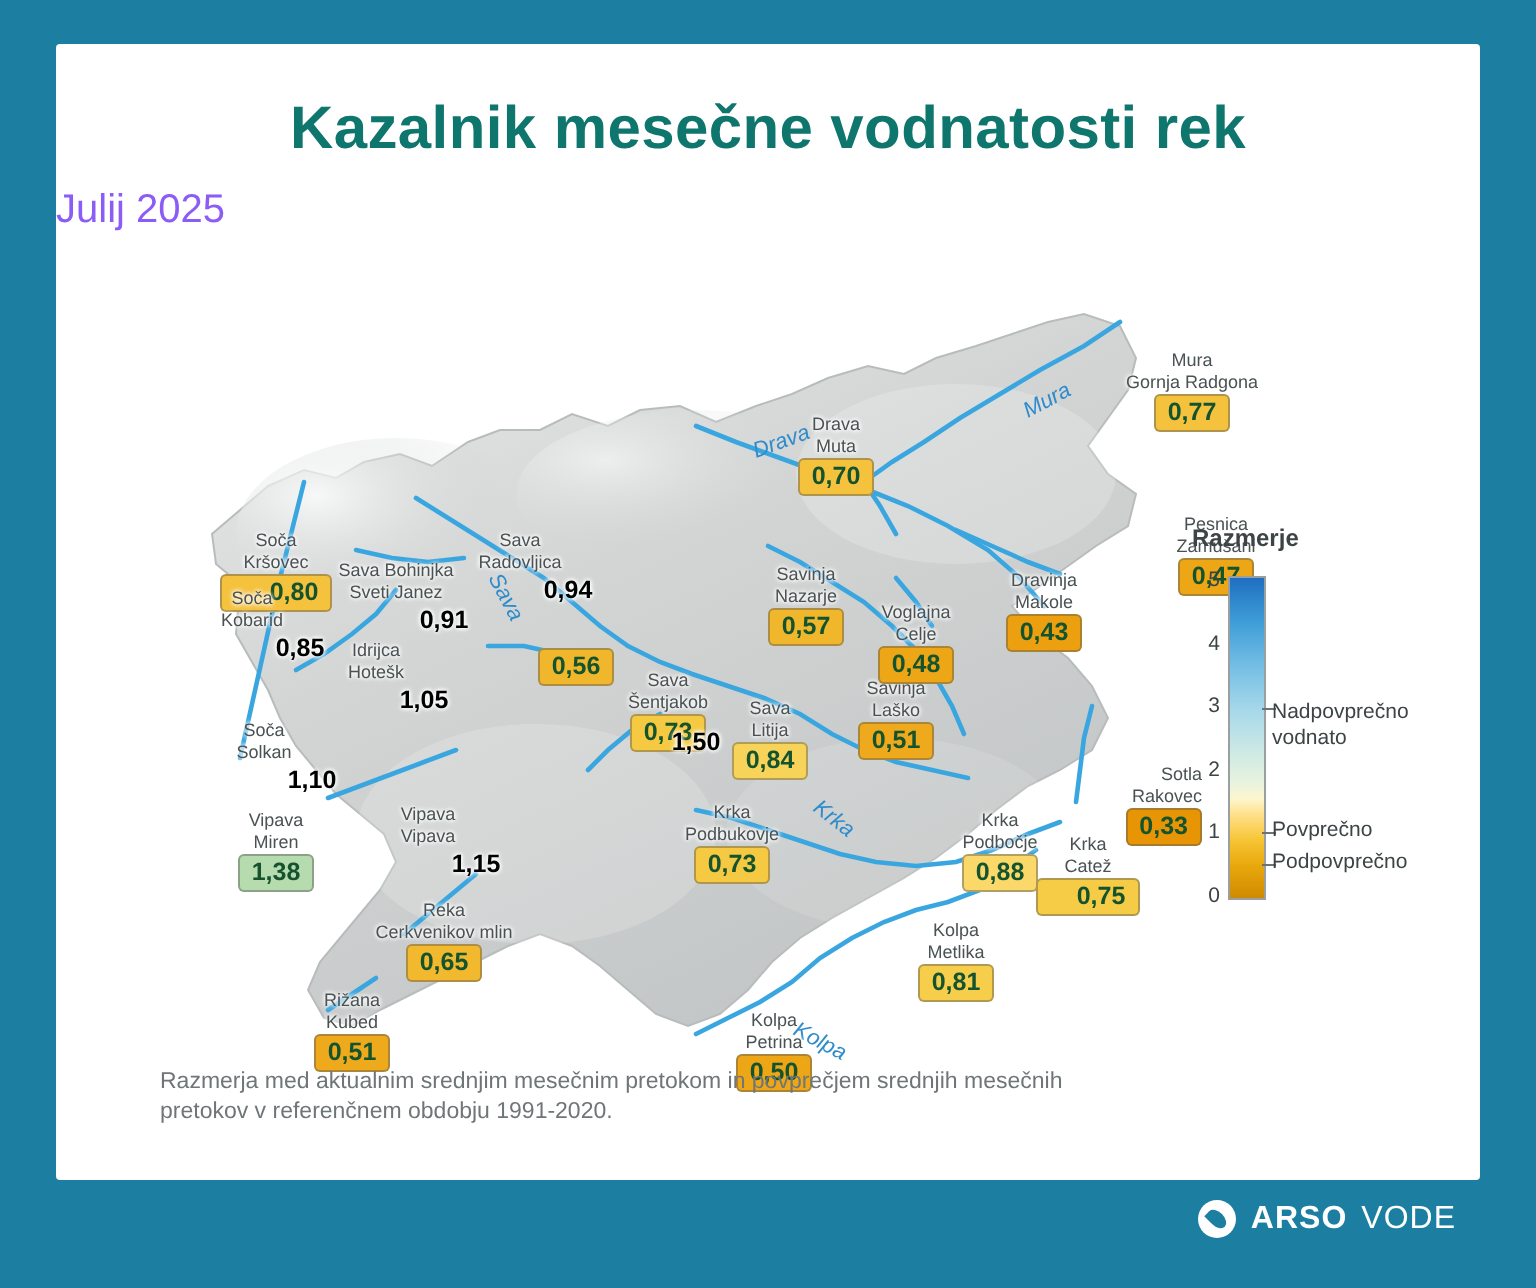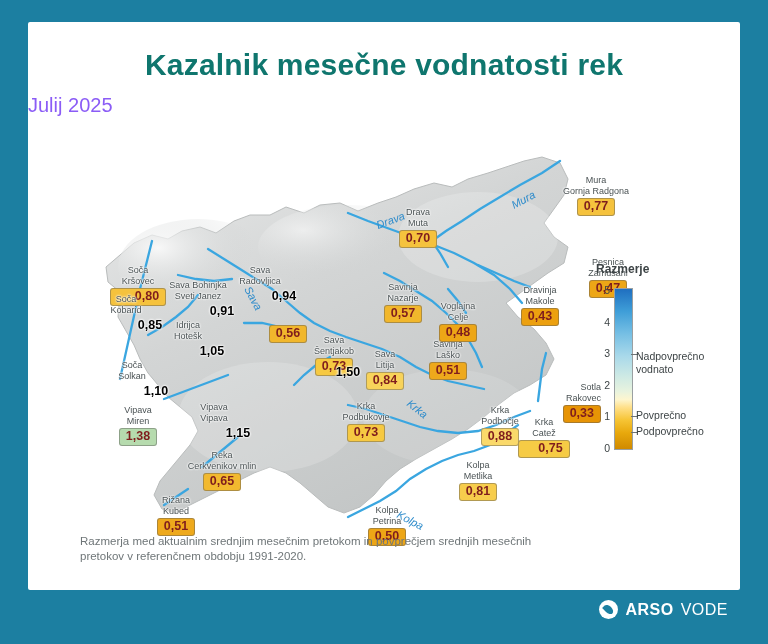--- a/index.html
+++ b/index.html
@@ -130,21 +130,21 @@
     white-space: pre-line;
     text-shadow: 0 0 2px #fff, 0 0 2px #fff, 0 0 3px #fff;
   }
   .pill {
     display: inline-block;
     margin-top: 1px;
     padding: 1.5px 6px 2px 6px;
     border-radius: 3px;
     font-size: 12.5px;
     font-weight: bold;
-    color: #7f1d1d;
+    color: #14532d;
     border: 1px solid rgba(90,90,90,.45);
     line-height: 13px;
   }
   .no-box {
     display: inline-block;
     margin-top: 1px;
     font-size: 12.5px;
     font-weight: bold;
     color: #000000;
     line-height: 13px;
@@ -346,21 +346,21 @@
           <div class="station" style="left: 505px; top: 265px; text-align: right;"><div class="name">Sotla
 Rakovec</div><div class="pill" style="background: rgb(231, 148, 5);">0,33</div></div>
           <div class="station" style="left: 400px; top: 222px;"><div class="name">Savinja
 Laško</div><div class="pill" style="background: rgb(238, 169, 28);">0,51</div></div>
           <div class="station" style="left: 410px; top: 184px;"><div class="name">Voglajna
 Celje</div><div class="pill" style="background: rgb(237, 166, 22);">0,48</div></div>
           <div class="station" style="left: 355px; top: 165px;"><div class="name">Savinja
 Nazarje</div><div class="pill" style="background: rgb(241, 183, 44);">0,57</div></div>
           <div class="station" style="left: 370px; top: 90px;"><div class="name">Drava
 Muta</div><div class="pill" style="background: rgb(245, 194, 61);">0,70</div></div>
-          <div class="station" style="left: 492px; top: 168px;"><div class="name">Dravinja
+          <div class="station" style="left: 474px; top: 168px;"><div class="name">Dravinja
 Makole</div><div class="pill" style="background: rgb(236, 160, 15);">0,43</div></div>
           <div class="station" style="left: 560px; top: 140px;"><div class="name">Pesnica
 Zamušani</div><div class="pill" style="background: rgb(237, 166, 22);">0,47</div></div>
           <div class="station" style="left: 548px; top: 58px;"><div class="name">Mura
 Gornja Radgona</div><div class="pill" style="background: rgb(245, 194, 61);">0,77</div></div>
         </div>
     </div>
 
     <div class="legend">
       <div class="legend-title">Razmerje</div>

